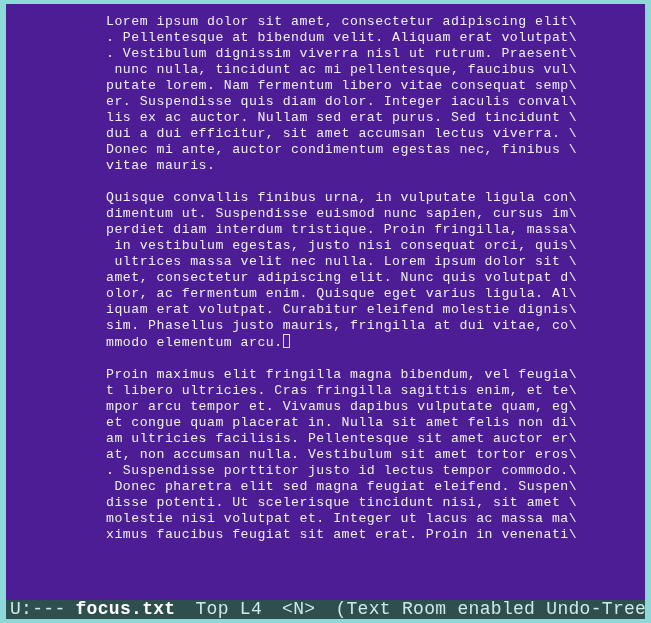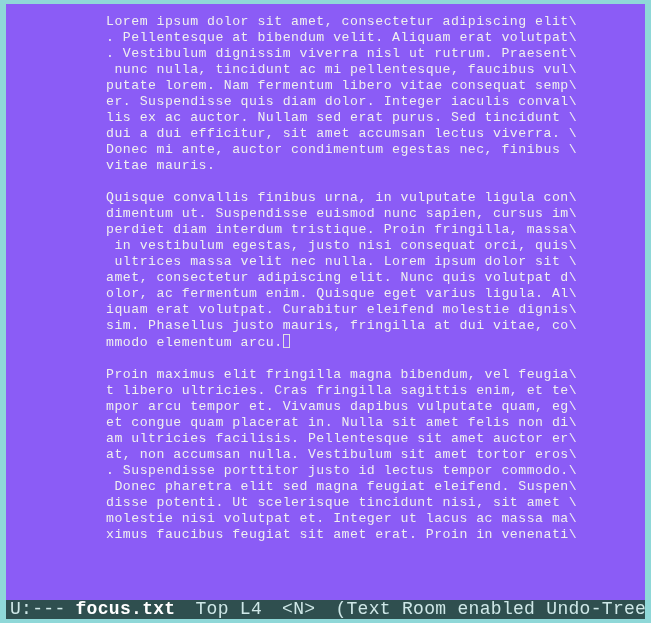--- a/index.html
+++ b/index.html
@@ -13,21 +13,21 @@
     font-size: 13.2px;
     line-height: 16px;
     color: #f0f0f0;
   }
   .frame {
     position: absolute;
     left: 6px;
     top: 4px;
     right: 6px;
     bottom: 4px;
-    background: #8b5cf6;
+    background: #4c1d95;
     box-sizing: border-box;
     display: flex;
     flex-direction: column;
   }
   .buffer {
     flex: 1 1 auto;
     padding: 10px 20px 2px 100px;
     overflow: hidden;
     white-space: pre;
     letter-spacing: 0.5px;

